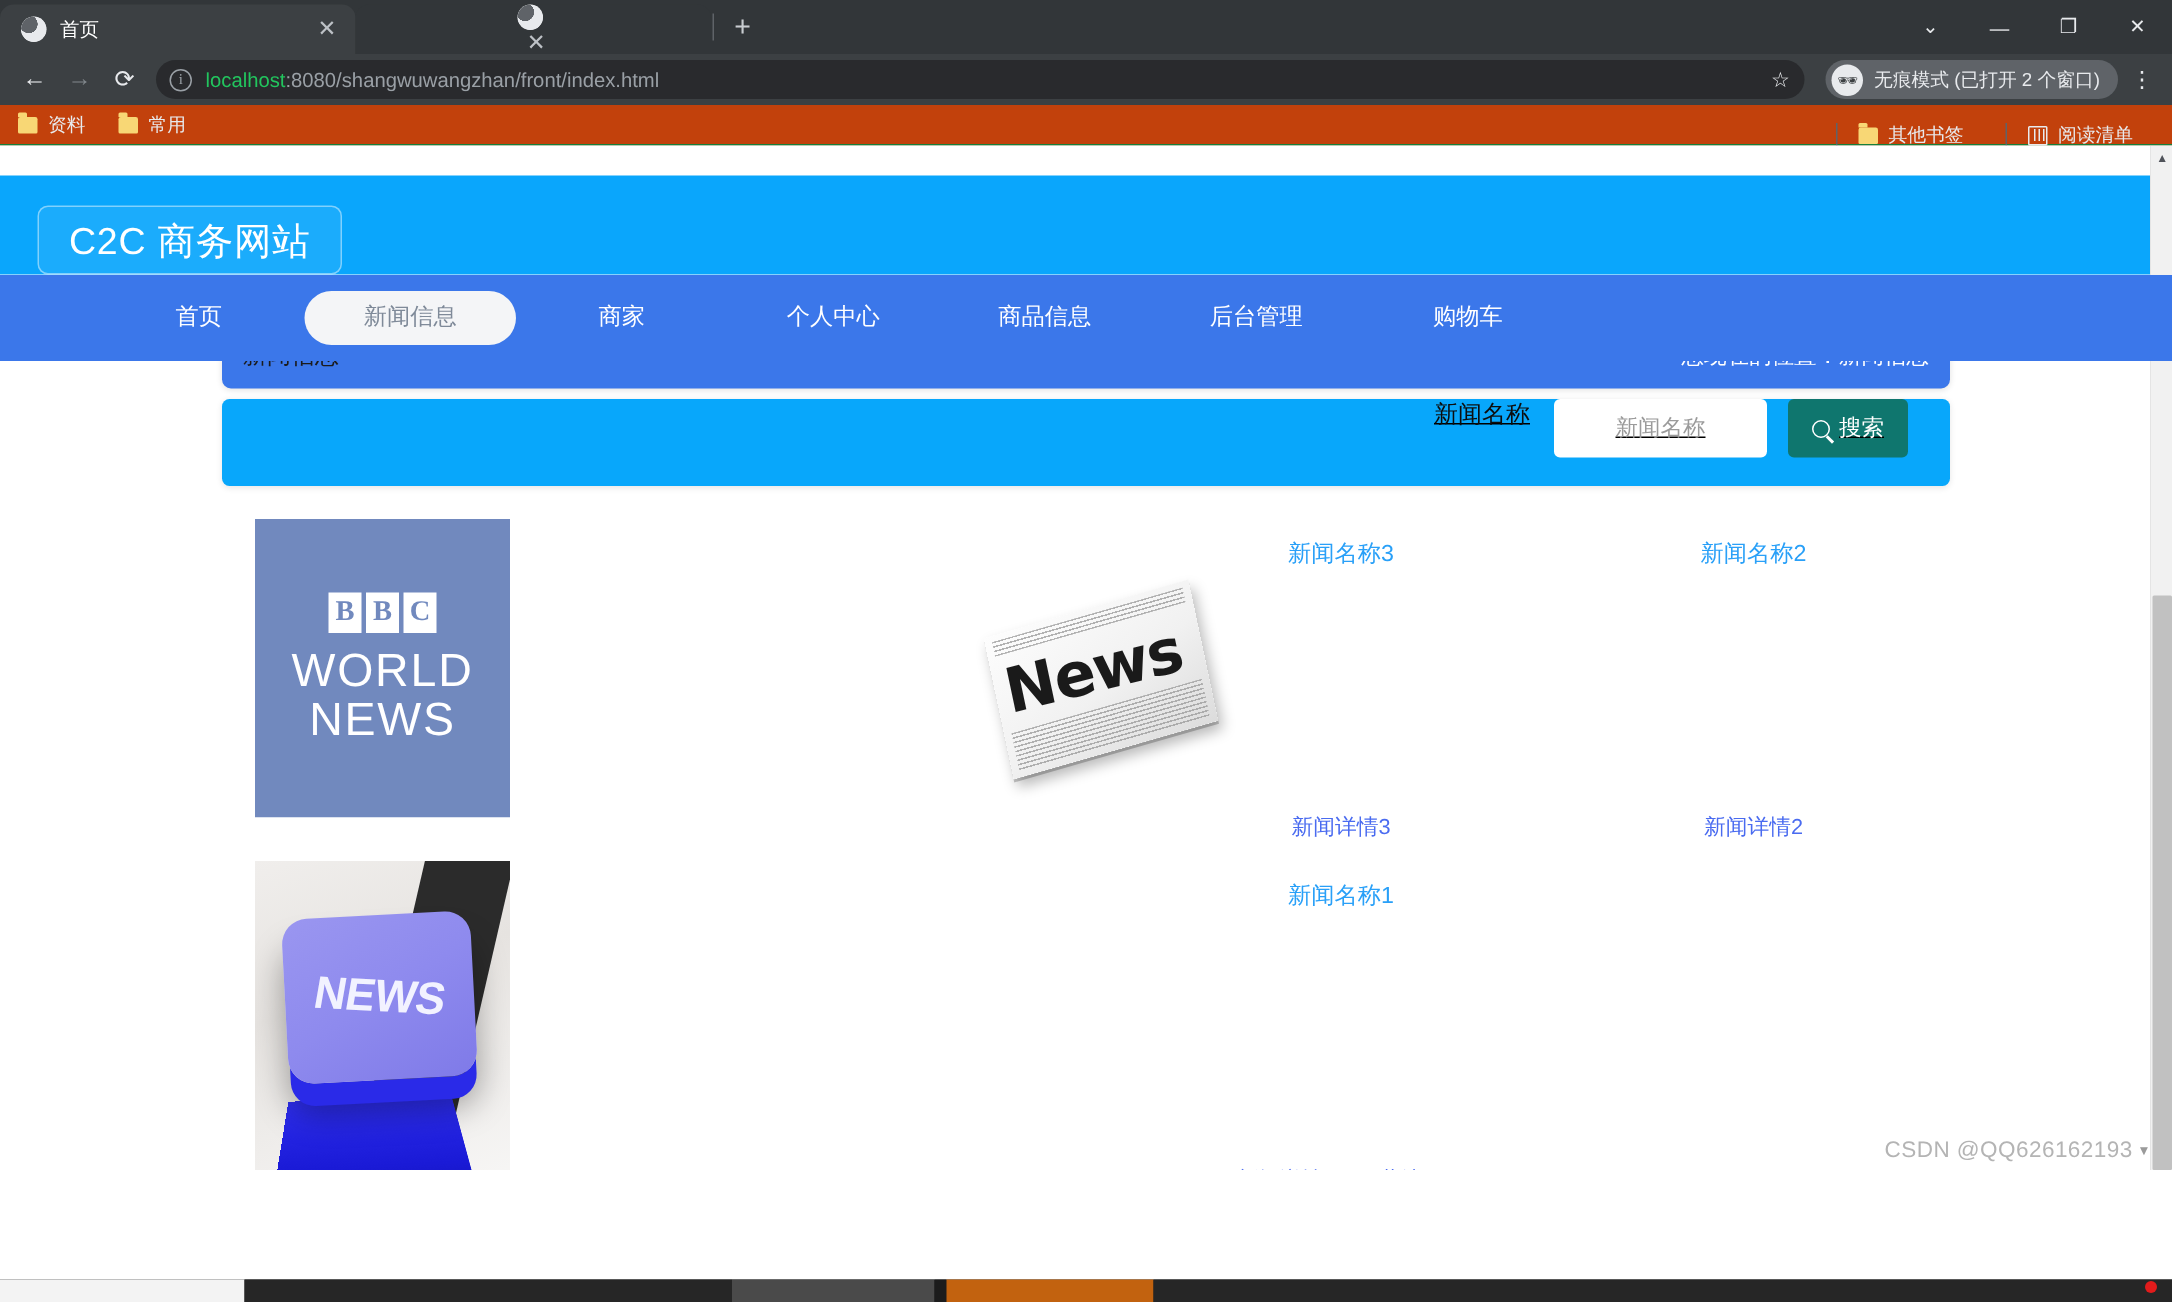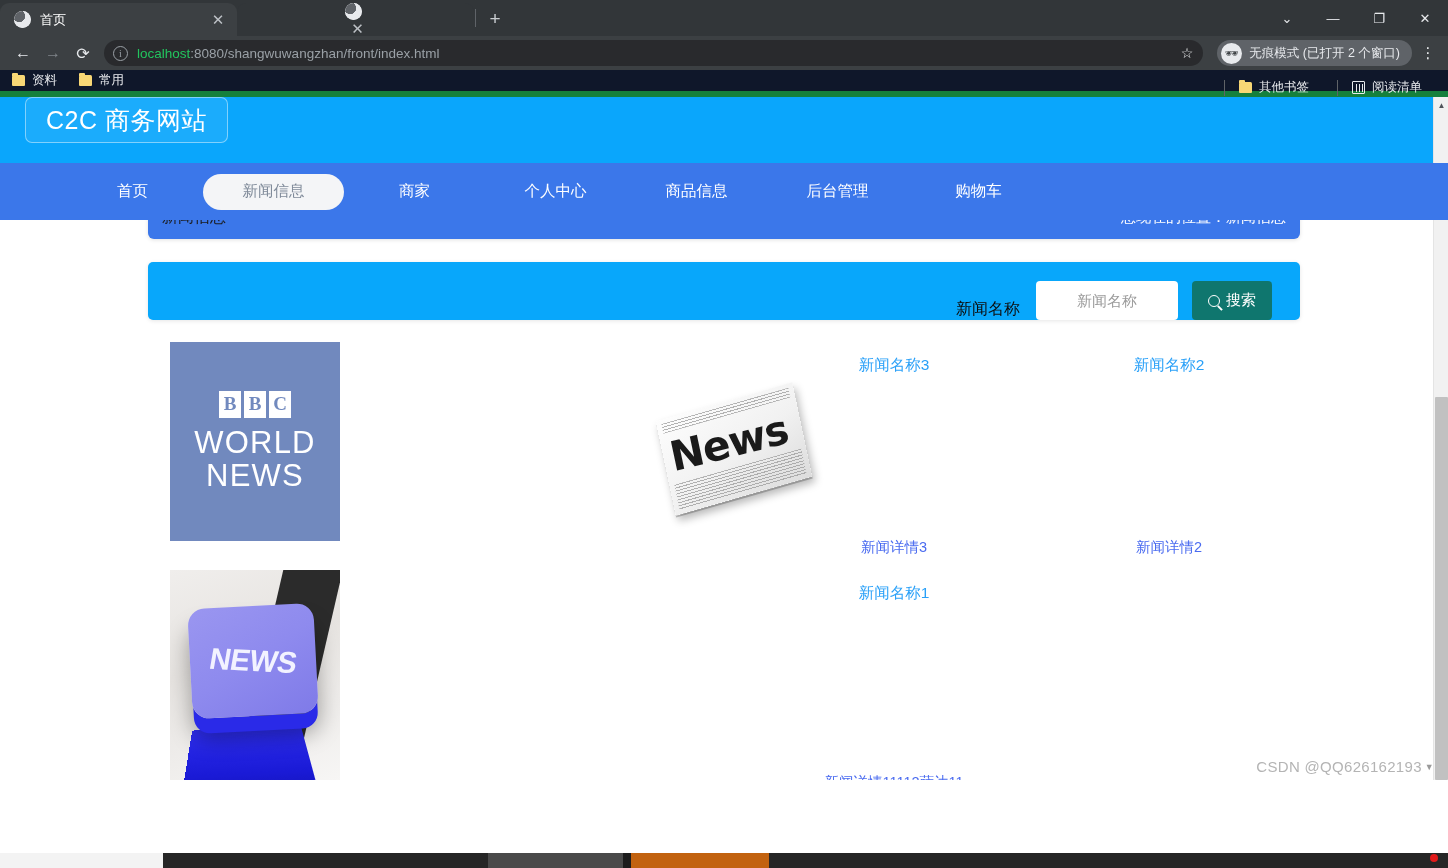--- a/index.html
+++ b/index.html
@@ -83,22 +83,22 @@
     padding:0 12px 0 4px; margin-left:8px; color:#e8eaed; font-size:12.5px; white-space:nowrap;
   }
   .incognito-avatar {
     width:21px; height:21px; border-radius:50%; background:#e8eaed; margin-right:7px;
     display:flex; align-items:center; justify-content:center; flex:none;
     font-size:11px; color:#3c4043;
   }
   .kebab { width:24px; color:#e8eaed; font-size:15px; text-align:center; margin-left:4px; }
 
   .chrome-bookmarks {
-    height:27px; background:#0f172a; display:flex; align-items:center;
-    padding:0 8px; font-size:12.5px; color:#e8eaed; border-bottom:6px solid #15803d;
+    height:27px; background:#c2410c; display:flex; align-items:center;
+    padding:0 8px; font-size:12.5px; color:#e8eaed; border-bottom:1px solid #15803d;
   }
   .bm { display:flex; align-items:center; margin-right:14px; padding:2px 4px; border-radius:4px; }
   .bm-folder {
     width:13px; height:11px; background:#f8d775; border-radius:1.5px 1.5px 1px 1px;
     margin-right:7px; flex:none; position:relative;
   }
   .bm-folder::before {
     content:''; position:absolute; top:-2.5px; left:0; width:6px; height:3px;
     background:#f8d775; border-radius:1px 1px 0 0;
   }
@@ -112,21 +112,21 @@
     content:''; position:absolute; left:3px; top:1.5px; width:1.2px; height:8px; background:#e8eaed;
     box-shadow: 3px 0 0 #e8eaed, 6px 0 0 #e8eaed;
   }
 
   
   .viewport {
     position:relative; width:1448px; height:683px; background:#ffffff; overflow:hidden;
   }
 
   .site-header {
-    height:66px; background:#0AA6FC; display:flex; align-items:flex-start; padding-left:25px;
+    height:66px; background:#0AA6FC; display:flex; align-items:flex-end; padding-left:25px;margin-top:20px;
   }
   .site-logo {
     display:inline-flex; align-items:center; height:46px; padding:0 20px;
     border:1px solid rgba(255,255,255,0.45); border-radius:7px;
     background:rgba(255,255,255,0.07);
     color:#ffffff; font-size:25px; letter-spacing:0.5px;
   }
 
   .site-nav {
     height:57px; background:#3B77EA; display:flex; align-items:center; padding-left:62px;
@@ -144,23 +144,24 @@
   .crumb-band {
     position:relative; margin:-24px 148px 0 148px; height:43px;
     background:#3B77EA; border-radius:6px;
     display:flex; align-items:center; justify-content:space-between;
     padding:0 14px; box-shadow:0 1px 4px rgba(0,0,0,0.12); z-index:1;
   }
   .crumb-left { color:#1b1b1b; font-size:16px; }
   .crumb-right { color:#ffffff; font-size:15px; }
 
   .search-band {
-    margin:23px 148px 0 148px; height:58px; background:#08A7FB; border-radius:5px;
-    display:flex; align-items:flex-end; justify-content:flex-end; padding-right:28px;
+    margin:7px 148px 0 148px; height:58px; background:#08A7FB; border-radius:5px;
+    display:flex; align-items:flex-start; justify-content:flex-end; padding-right:28px;
     box-shadow:0 1px 4px rgba(0,0,0,0.10);
+    text-decoration:underline;
   }
   .search-label { color:#0d0d0d; font-size:16px; margin-right:16px; }
   .search-input {
     width:142px; height:39px; border:none; border-radius:4px; background:#ffffff;
     text-align:center; font-size:15px; color:#333; outline:none;
     font-family:"Liberation Sans", sans-serif;
   }
   .search-input::placeholder { color:#9b9b9b; }
   .search-btn {
     margin-left:14px; height:39px; padding:0 16px; border:none; border-radius:4px;

